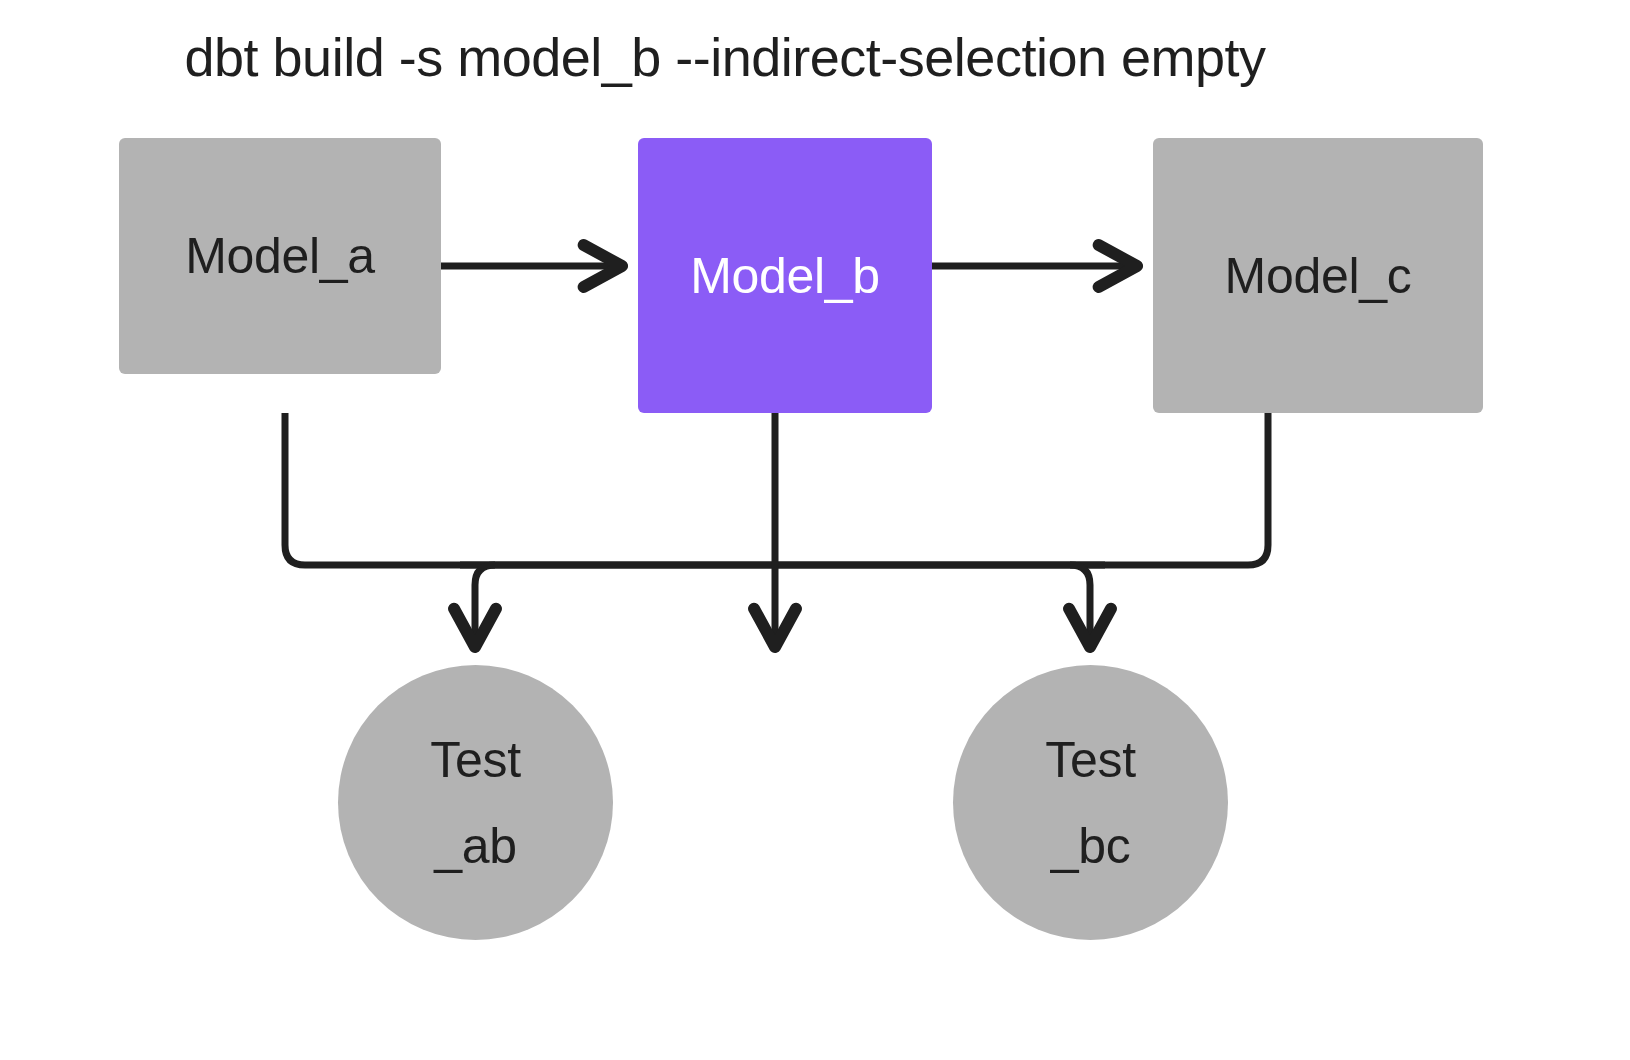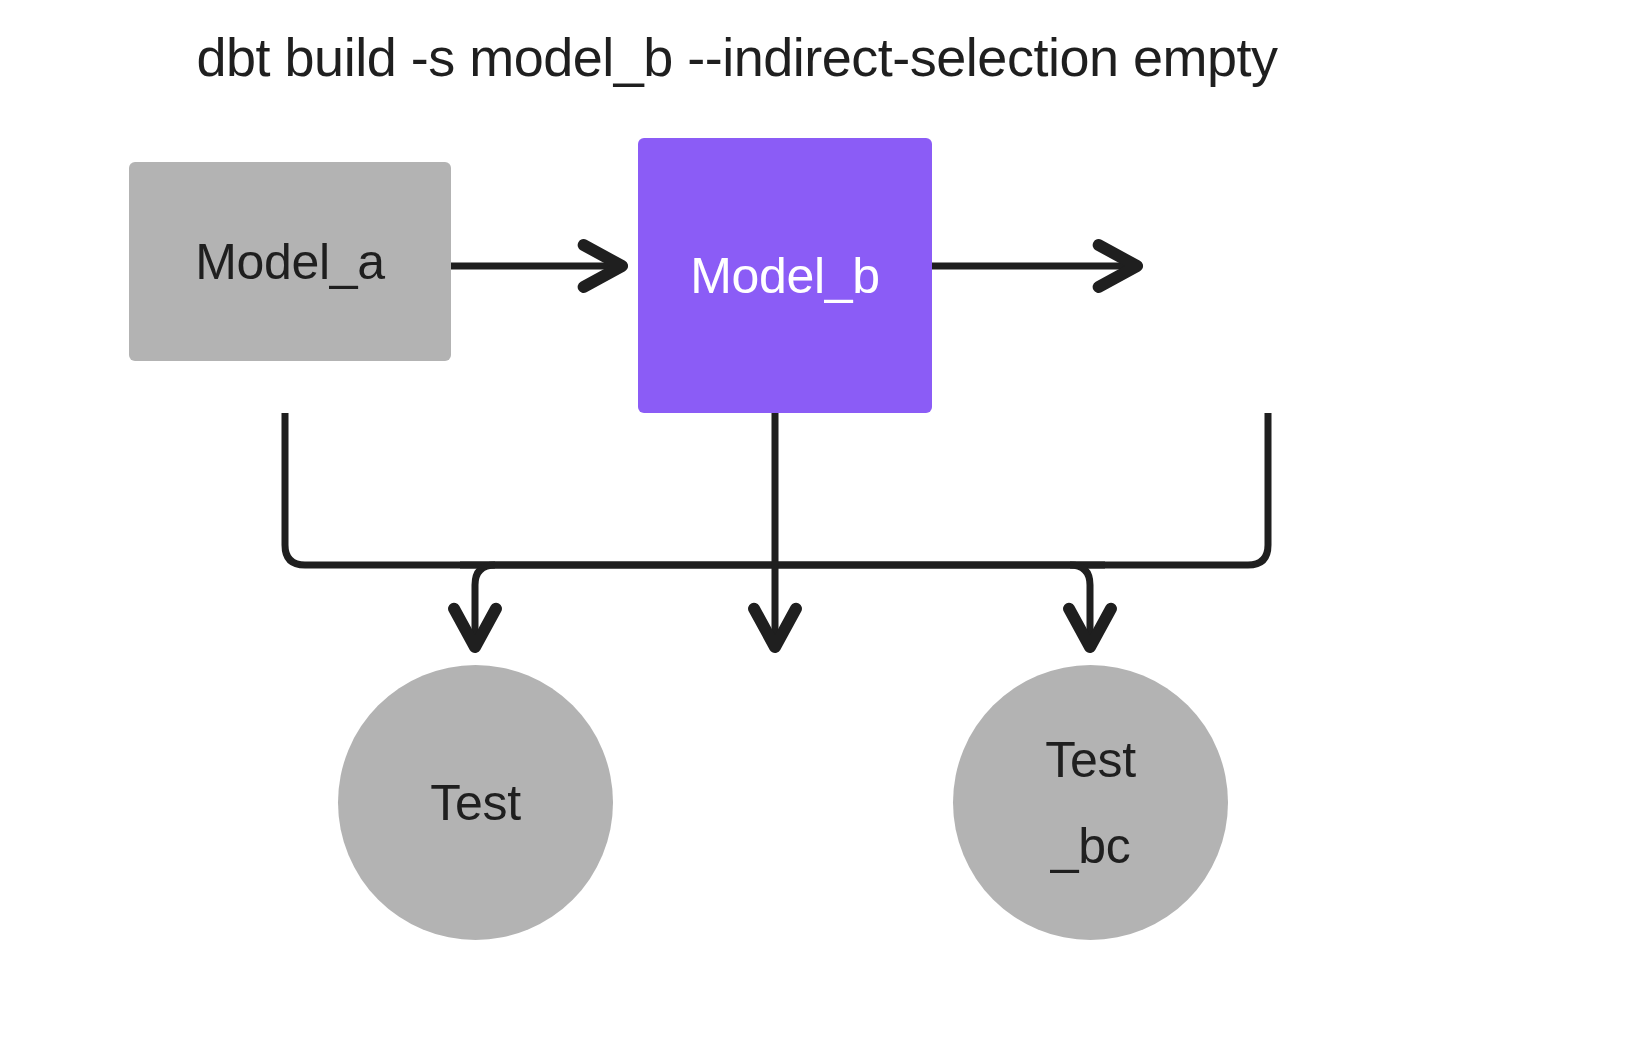--- a/index.html
+++ b/index.html
@@ -20,21 +20,21 @@
   }
   #diagram-svg {
     position: absolute;
     left: 0;
     top: 0;
     width: 1630px;
     height: 1060px;
   }
   .title-text {
     position: absolute;
-    left: 12px;
+    left: 0;
     top: 26px;
     width: 1450px;
     text-align: center;
     font-size: 54px;
     font-weight: 400;
     color: #1f1f1f;
     letter-spacing: -0.5px;
     white-space: nowrap;
   }
   .node-box {
@@ -103,31 +103,35 @@
       <path d="M 460,565 L 1105,565"></path>
 
       <path d="M 775,413 L 775,645" marker-end="url(#arrowhead)"></path>
 
       <path d="M 495,565 Q 475,565 475,585 L 475,645" marker-end="url(#arrowhead)"></path>
 
       <path d="M 1070,565 Q 1090,565 1090,585 L 1090,645" marker-end="url(#arrowhead)"></path>
     </g>
   </svg>
 
-  <div class="node-box grey" style="left:129px; top:138px; width:322px; height:199px;margin-top:24px;">
+  <div class="node-box grey" style="left:119px; top:138px; width:322px; height:236px;">
     <span>Model_a</span>
   </div>
 
   <div class="node-box blue" style="left:638px; top:138px; width:294px; height:275px;">
     <span>Model_b</span>
   </div>
 
+  <div class="node-box grey" style="left:1153px; top:138px; width:330px; height:275px;">
+    <span>Model_c</span>
+  </div>
 
   <div class="node-circle" style="left:338px; top:665px; width:275px; height:275px;">
     <span>Test</span>
+    <span class="line2">_ab</span>
   </div>
 
 
   <div class="node-circle" style="left:953px; top:665px; width:275px; height:275px;">
     <span>Test</span>
     <span class="line2">_bc</span>
   </div>
 
 </div>
 

